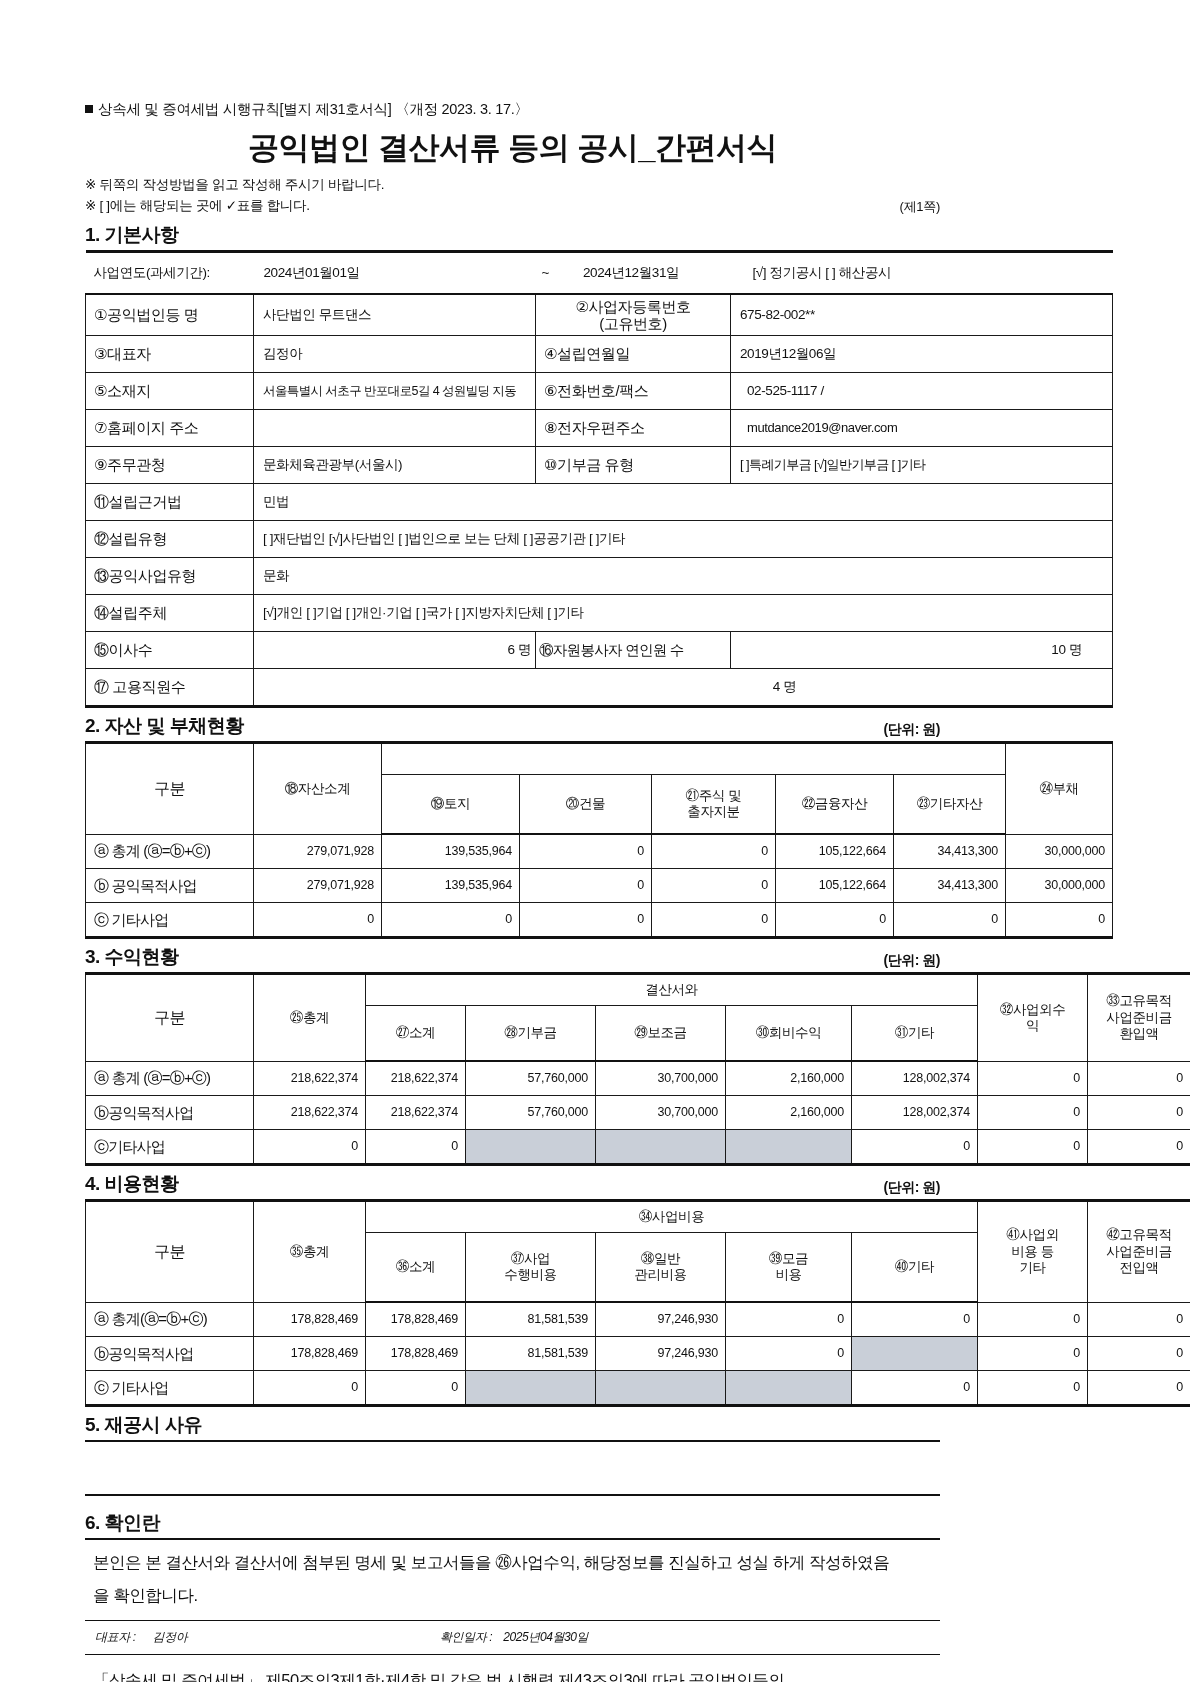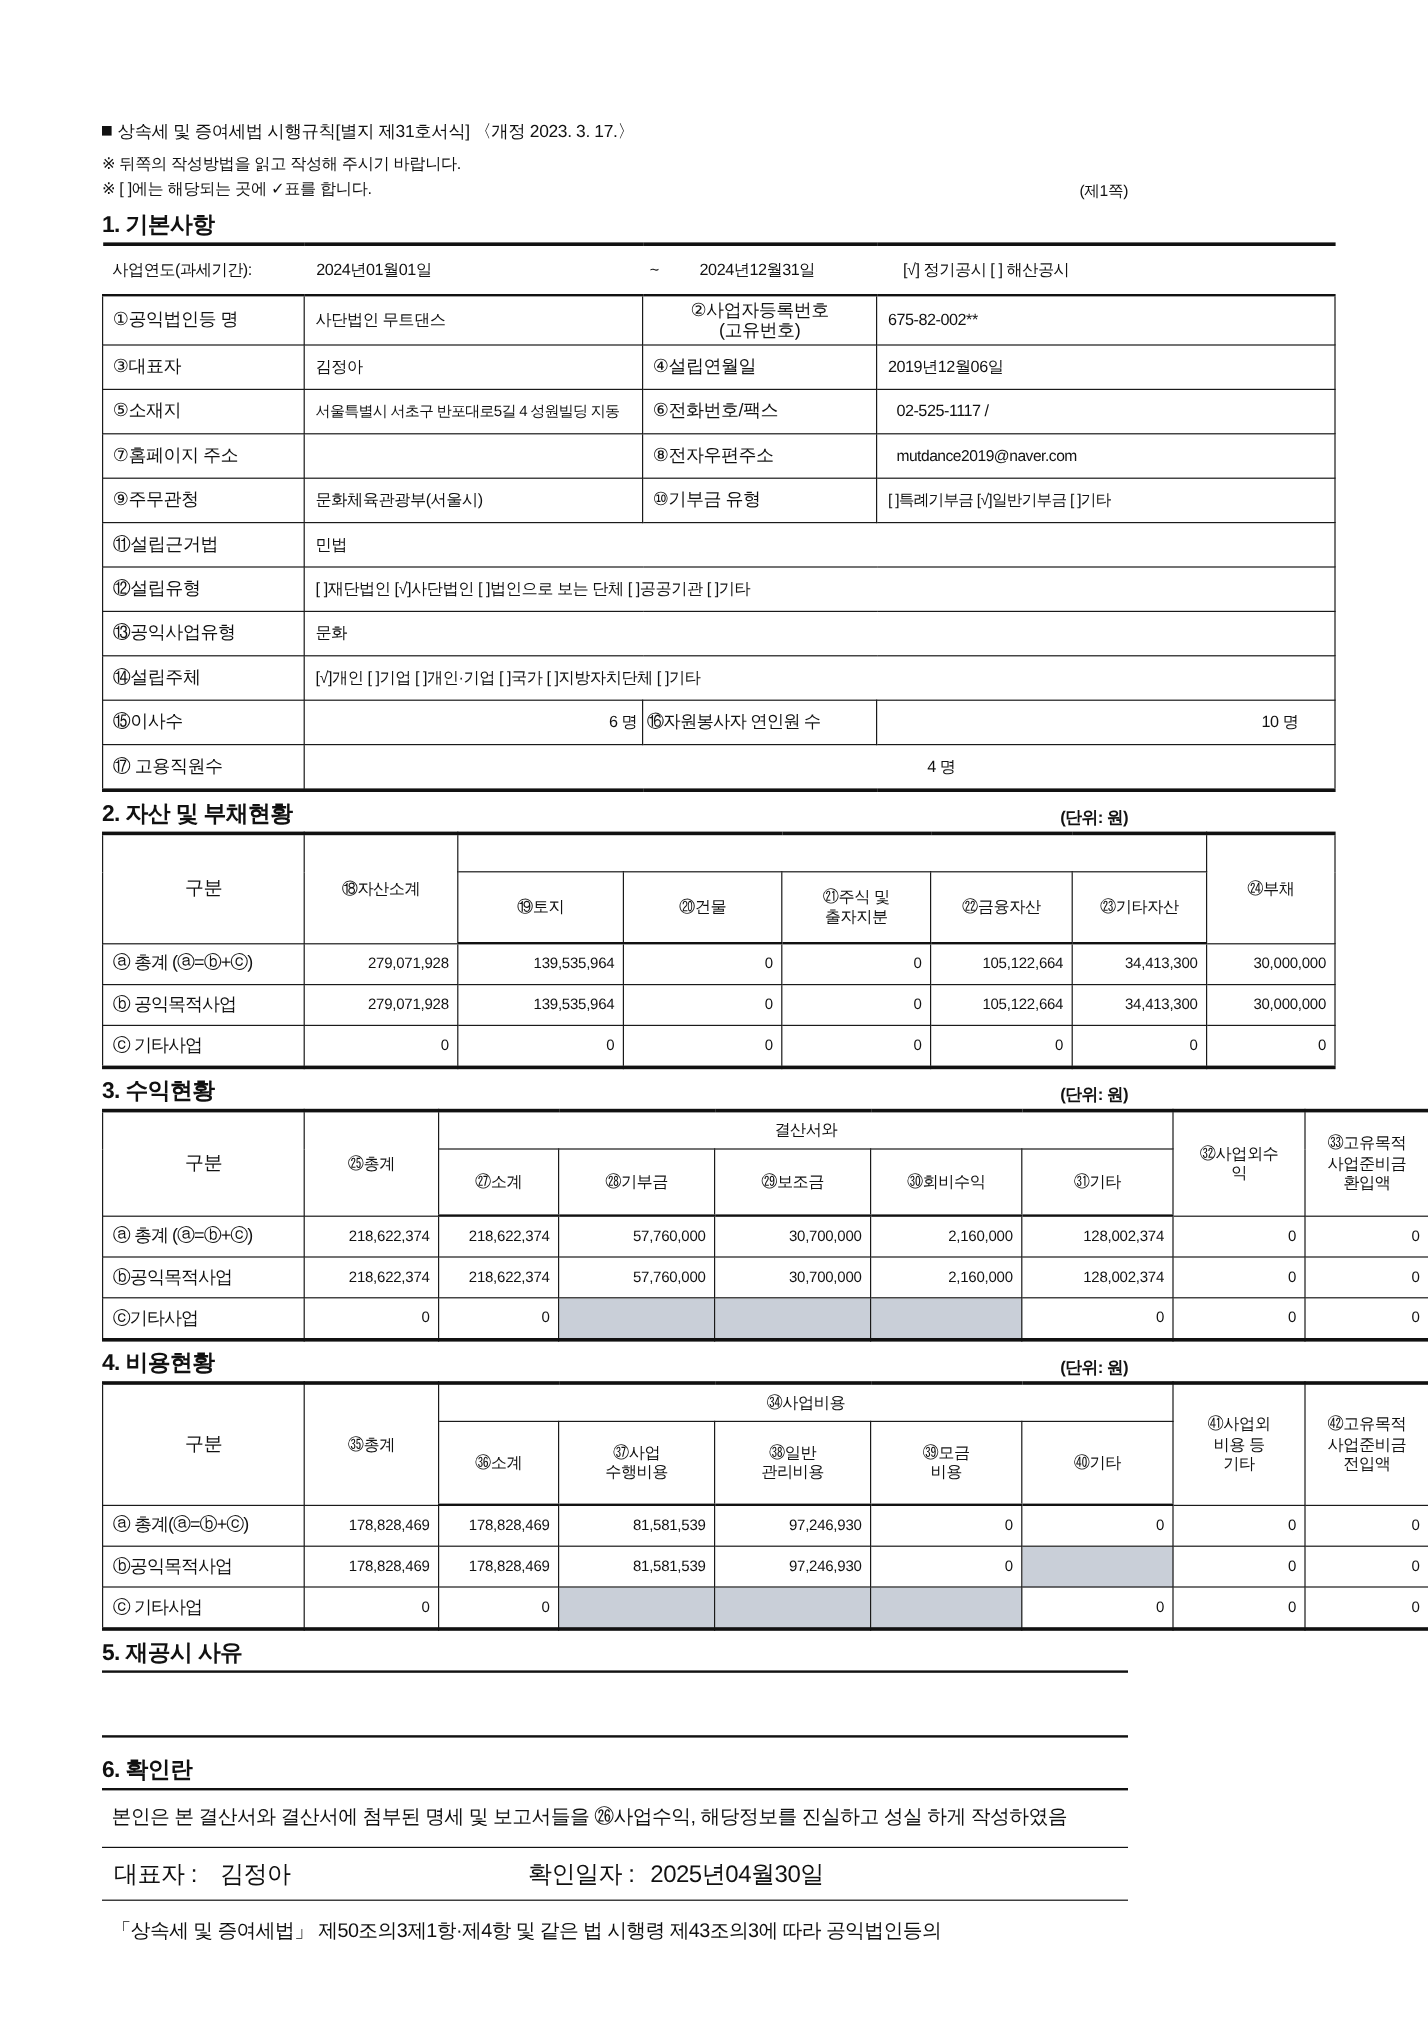--- a/index.html
+++ b/index.html
@@ -110,43 +110,45 @@
   }
   .reason-box { height: 52px; }
   .confirm-text {
     font-size: 16.5px;
     letter-spacing: -0.45px;
     line-height: 2.0;
     padding: 6px 2px 8px 8px;
     border-bottom: 1.6px solid #111;
   }
   .sign-row {
-    font-size: 20px;
+    font-size: 12px;
     letter-spacing: -0.4px;
     padding: 8px 2px 8px 10px;
     border-bottom: 1.6px solid #111;
     display: flex;
+    font-style: italic;
   }
   .sign-row .rep { width: 345px; }
   .legal-text {
     font-size: 16.5px;
     letter-spacing: -0.5px;
     line-height: 2.1;
     padding: 8px 2px 4px 8px;
   }
 </style>
 </head>
 <body>
 
 <div class="page">
 
   <div class="formcode">
     <span class="sq"></span><span>상속세 및 증여세법 시행규칙[별지 제31호서식] 〈개정 2023. 3. 17.〉</span>
   </div>
 
+  <h1 class="doc-title">공익법인 결산서류 등의 공시_간편서식</h1>
 
   <div class="note-row">
     <div>※ 뒤쪽의 작성방법을 읽고 작성해 주시기 바랍니다.</div>
     <div>※ [ ]에는 해당되는 곳에 ✓표를 합니다.</div>
     <div class="page-no">(제1쪽)</div>
   </div>
 
   <div class="sec-title">
     <span>1. 기본사항</span>
   </div>
@@ -476,20 +478,21 @@
     <span></span>
   </div>
 
   <div class="sec-title" style="margin-top:14px">
     <span>6. 확인란</span>
   </div>
 
   <div style="border-top:2.5px solid #111">
     <div class="confirm-text">
       <div>본인은 본 결산서와 결산서에 첨부된 명세 및 보고서들을 ㉖사업수익, 해당정보를 진실하고 성실 하게 작성하였음</div>
+      <div>을 확인합니다.</div>
     </div>
 
     <div class="sign-row">
       <span class="rep">
         <span>대표자 :</span>
         <span style="margin-left:14px">김정아</span>
       </span>
       <span>
         <span>확인일자 :</span>
         <span style="margin-left:8px">2025년04월30일</span>

